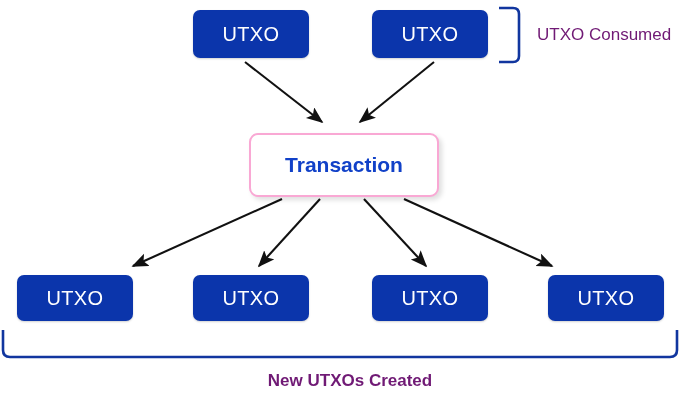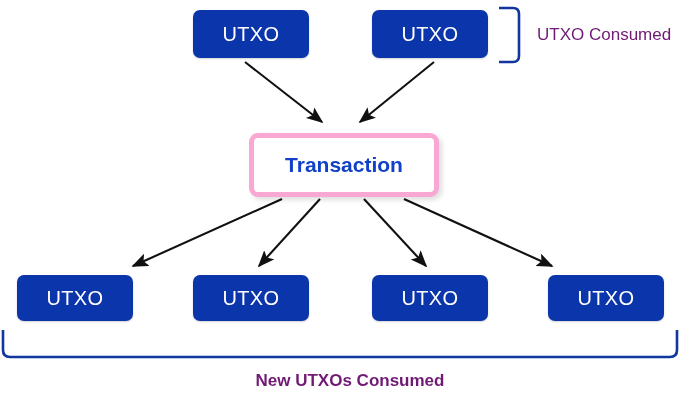--- a/index.html
+++ b/index.html
@@ -32,21 +32,21 @@
     justify-content: center;
     color: #ffffff;
     font-size: 20px;
     letter-spacing: 0.4px;
     box-shadow: 0 1px 2px rgba(0,0,0,0.18);
     box-sizing: border-box;
   }
   .tx-box {
     position: absolute;
     background: #ffffff;
-    border: 5px solid #f9a8d4;
+    border: 2px solid #f9a8d4;
     border-radius: 9px;
     display: flex;
     align-items: center;
     justify-content: center;
     color: #1141C8;
     font-size: 21px;
     font-weight: bold;
     box-shadow: 3px 3px 5px rgba(0,0,0,0.13);
     box-sizing: border-box;
   }
@@ -122,15 +122,15 @@
   <div class="utxo-box" style="left:193px; top:275px; width:116px; height:46px;">
     <span>UTXO</span>
   </div>
   <div class="utxo-box" style="left:372px; top:275px; width:116px; height:46px;">
     <span>UTXO</span>
   </div>
   <div class="utxo-box" style="left:548px; top:275px; width:116px; height:46px;">
     <span>UTXO</span>
   </div>
 
-  <div class="caption" style="left:0px; top:371px; width:700px; text-align:center;">New UTXOs Consumed</div>
+  <div class="caption" style="left:0px; top:371px; width:700px; text-align:center;">New UTXOs Created</div>
 
 </div>
 
 </body></html>

